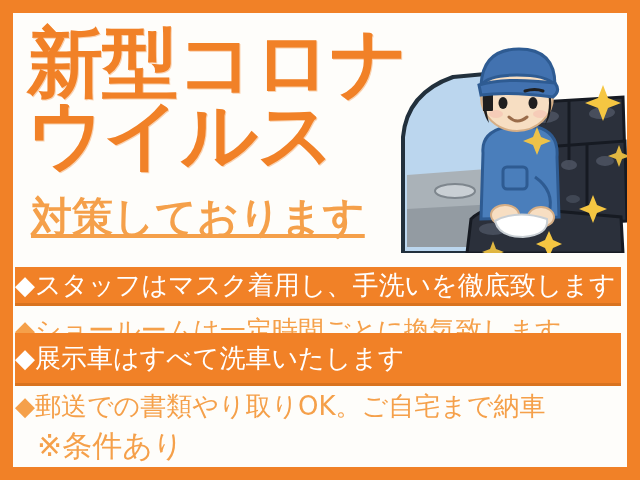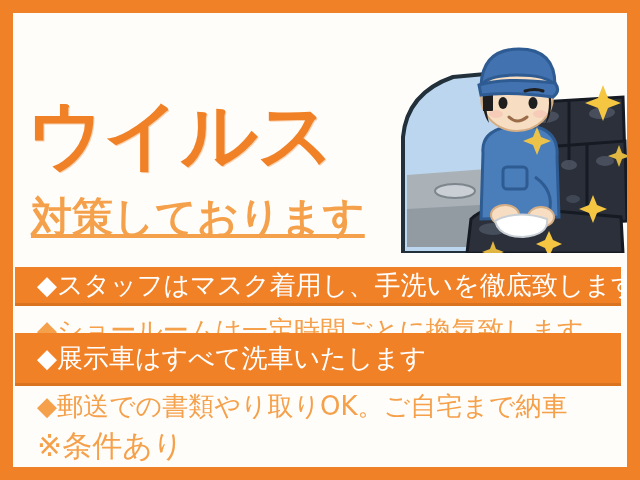--- a/index.html
+++ b/index.html
@@ -97,21 +97,20 @@
     border-bottom: 3px solid #D9731F;
   }
   .band.plain {
     background: transparent;
     color: #F5A04A;
   }
   .band .btext {
     font-size: 26px;
     line-height: 28px;
     font-weight: 500;
-    padding-left: 22px;
     font-family: "DejaVu Sans", "Liberation Sans", sans-serif;
   }
   .band.filled .btext { color: #FFFFFF; }
   .band.plain .btext  { color: #F5A04A; }
 
   .b1 { top: 13px;  height: 39px; }
   .b2 { top: 55px;  height: 42px; }
   .b3 { top: 79px;  height: 53px; }
   .b4 { top: 131px; height: 42px; }
 
@@ -129,20 +128,21 @@
     font-family: "DejaVu Sans", "Liberation Sans", sans-serif;
   }
 </style>
 </head>
 <body>
 
 <div class="poster">
   <div class="inner">
 
     <div class="headline">
+      <div class="hl-line1">新型コロナ</div>
       <div class="hl-line2">ウイルス</div>
       <div class="hl-line3">対策しております</div>
     </div>
 
     <div class="illus">
       <svg width="230" height="212" viewBox="0 0 230 212" xmlns="http://www.w3.org/2000/svg">
 
         <path d="M6 212 L6 96 Q10 52 56 36 L120 30 L120 212 Z" fill="#BBD6EE" stroke="#22303C" stroke-width="4" stroke-linejoin="round"></path>
 
         <path d="M10 134 L118 126 L118 206 L10 206 Z" fill="#AAB2B8"></path>

